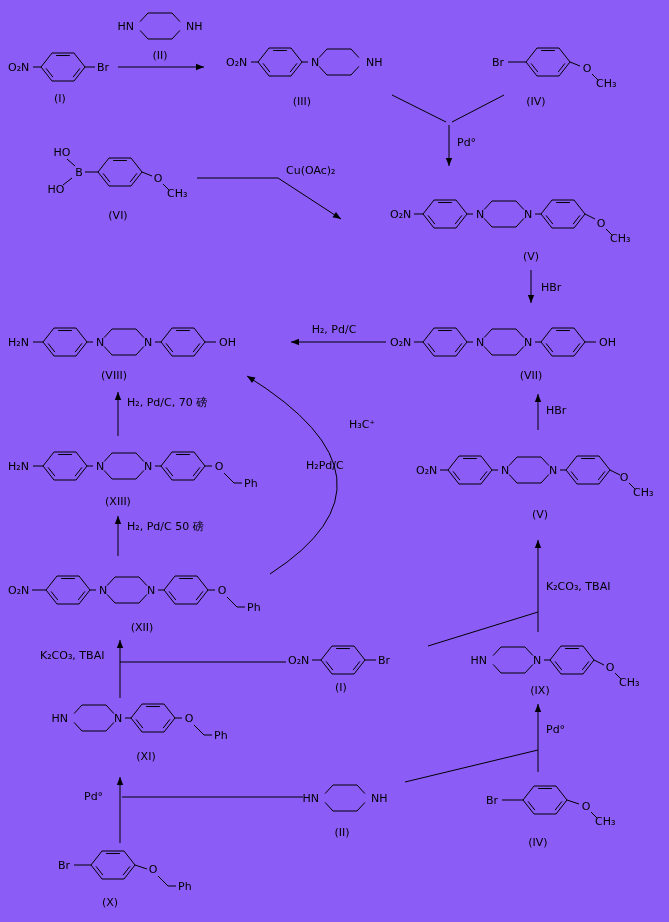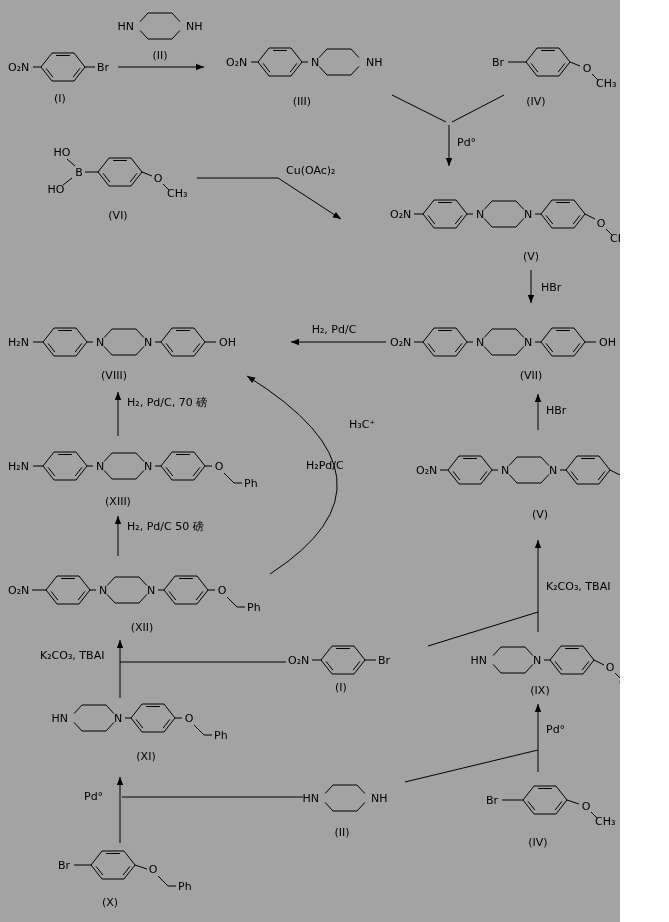--- a/index.html
+++ b/index.html
@@ -1,17 +1,17 @@
 <!DOCTYPE html>
 <html><head>
 <meta charset="utf-8">
 <title>Reaction Scheme</title>
 <style>
   html,body{margin:0;padding:0;background:#ffffff;}
-  .page{position:relative;width:620px;height:922px;background:#a3a3a3;overflow:hidden;
+  .page{position:relative;width:669px;height:922px;background:#8b5cf6;overflow:hidden;
         font-family:"DejaVu Sans", "Liberation Sans", sans-serif;}
   svg{display:block;}
   svg line{stroke:#000;stroke-width:1;}
   svg path{stroke:#000;stroke-width:1;fill:none;}
   svg polygon.ring{stroke:#000;stroke-width:1;fill:none;}
   svg polygon.head{fill:#000;stroke:none;}
   svg text{font-family:"DejaVu Sans", "Liberation Sans", sans-serif;font-size:11px;fill:#000;}
 </style>
 </head>
 <body>

